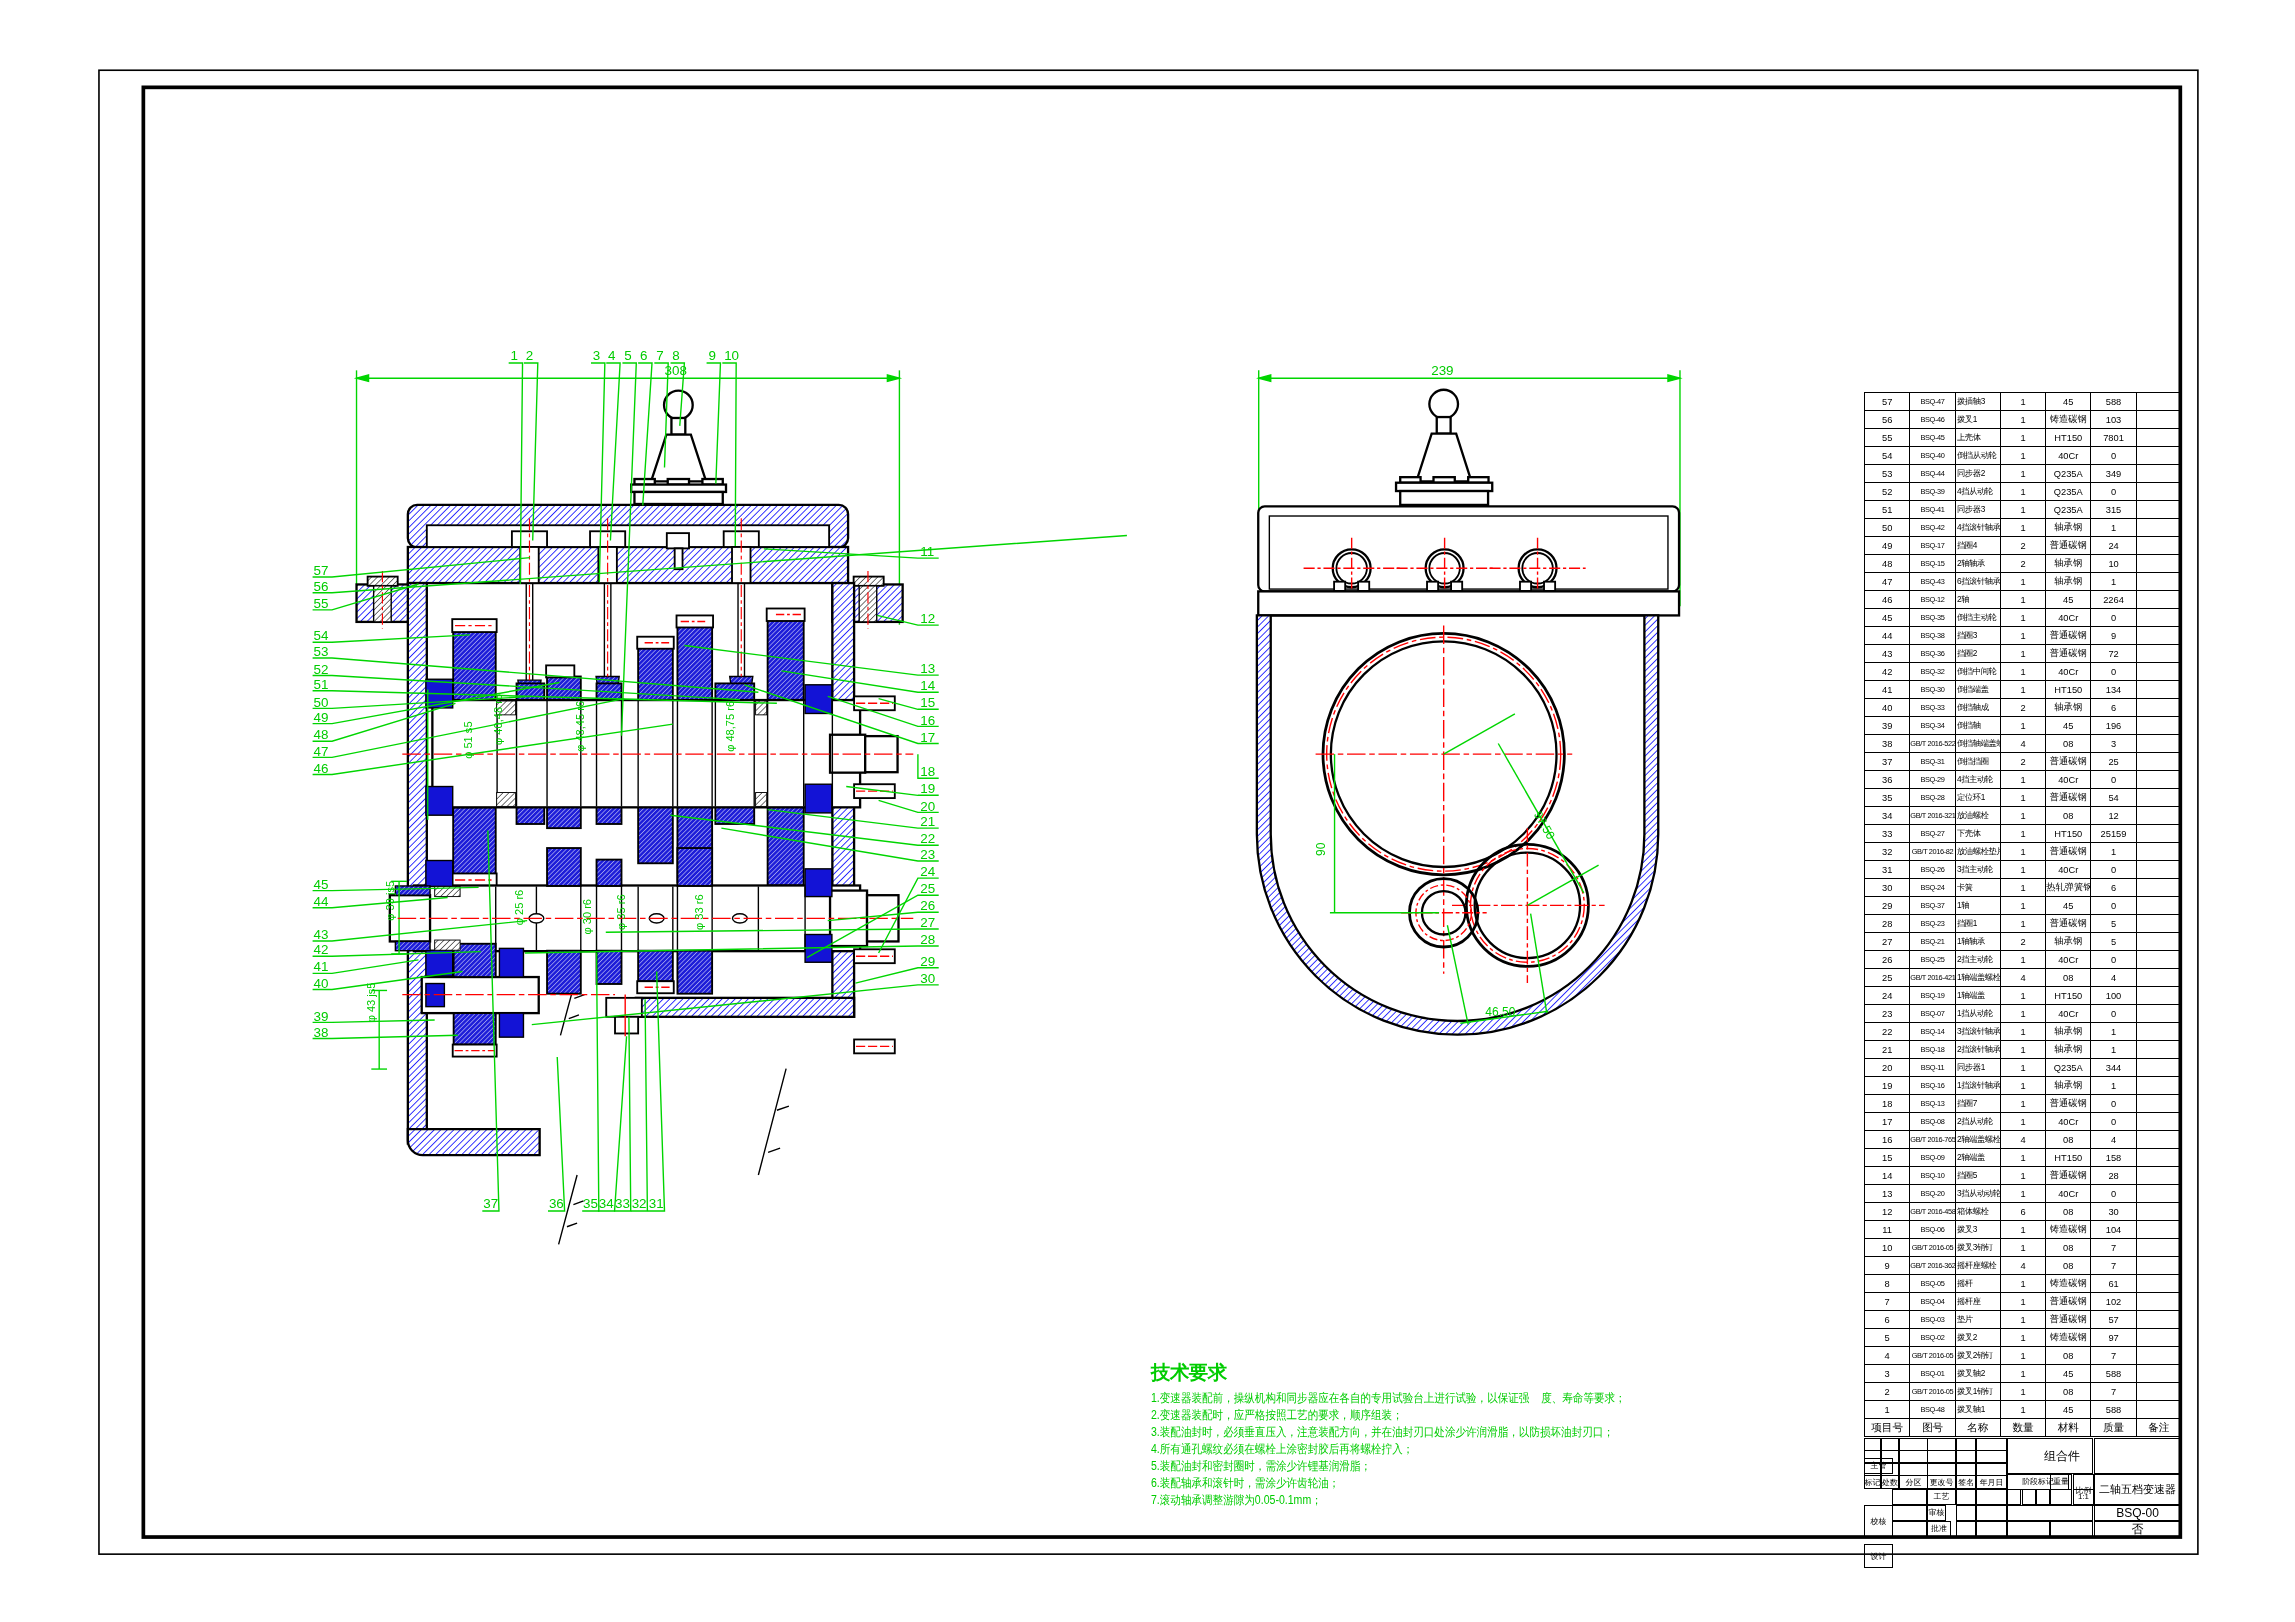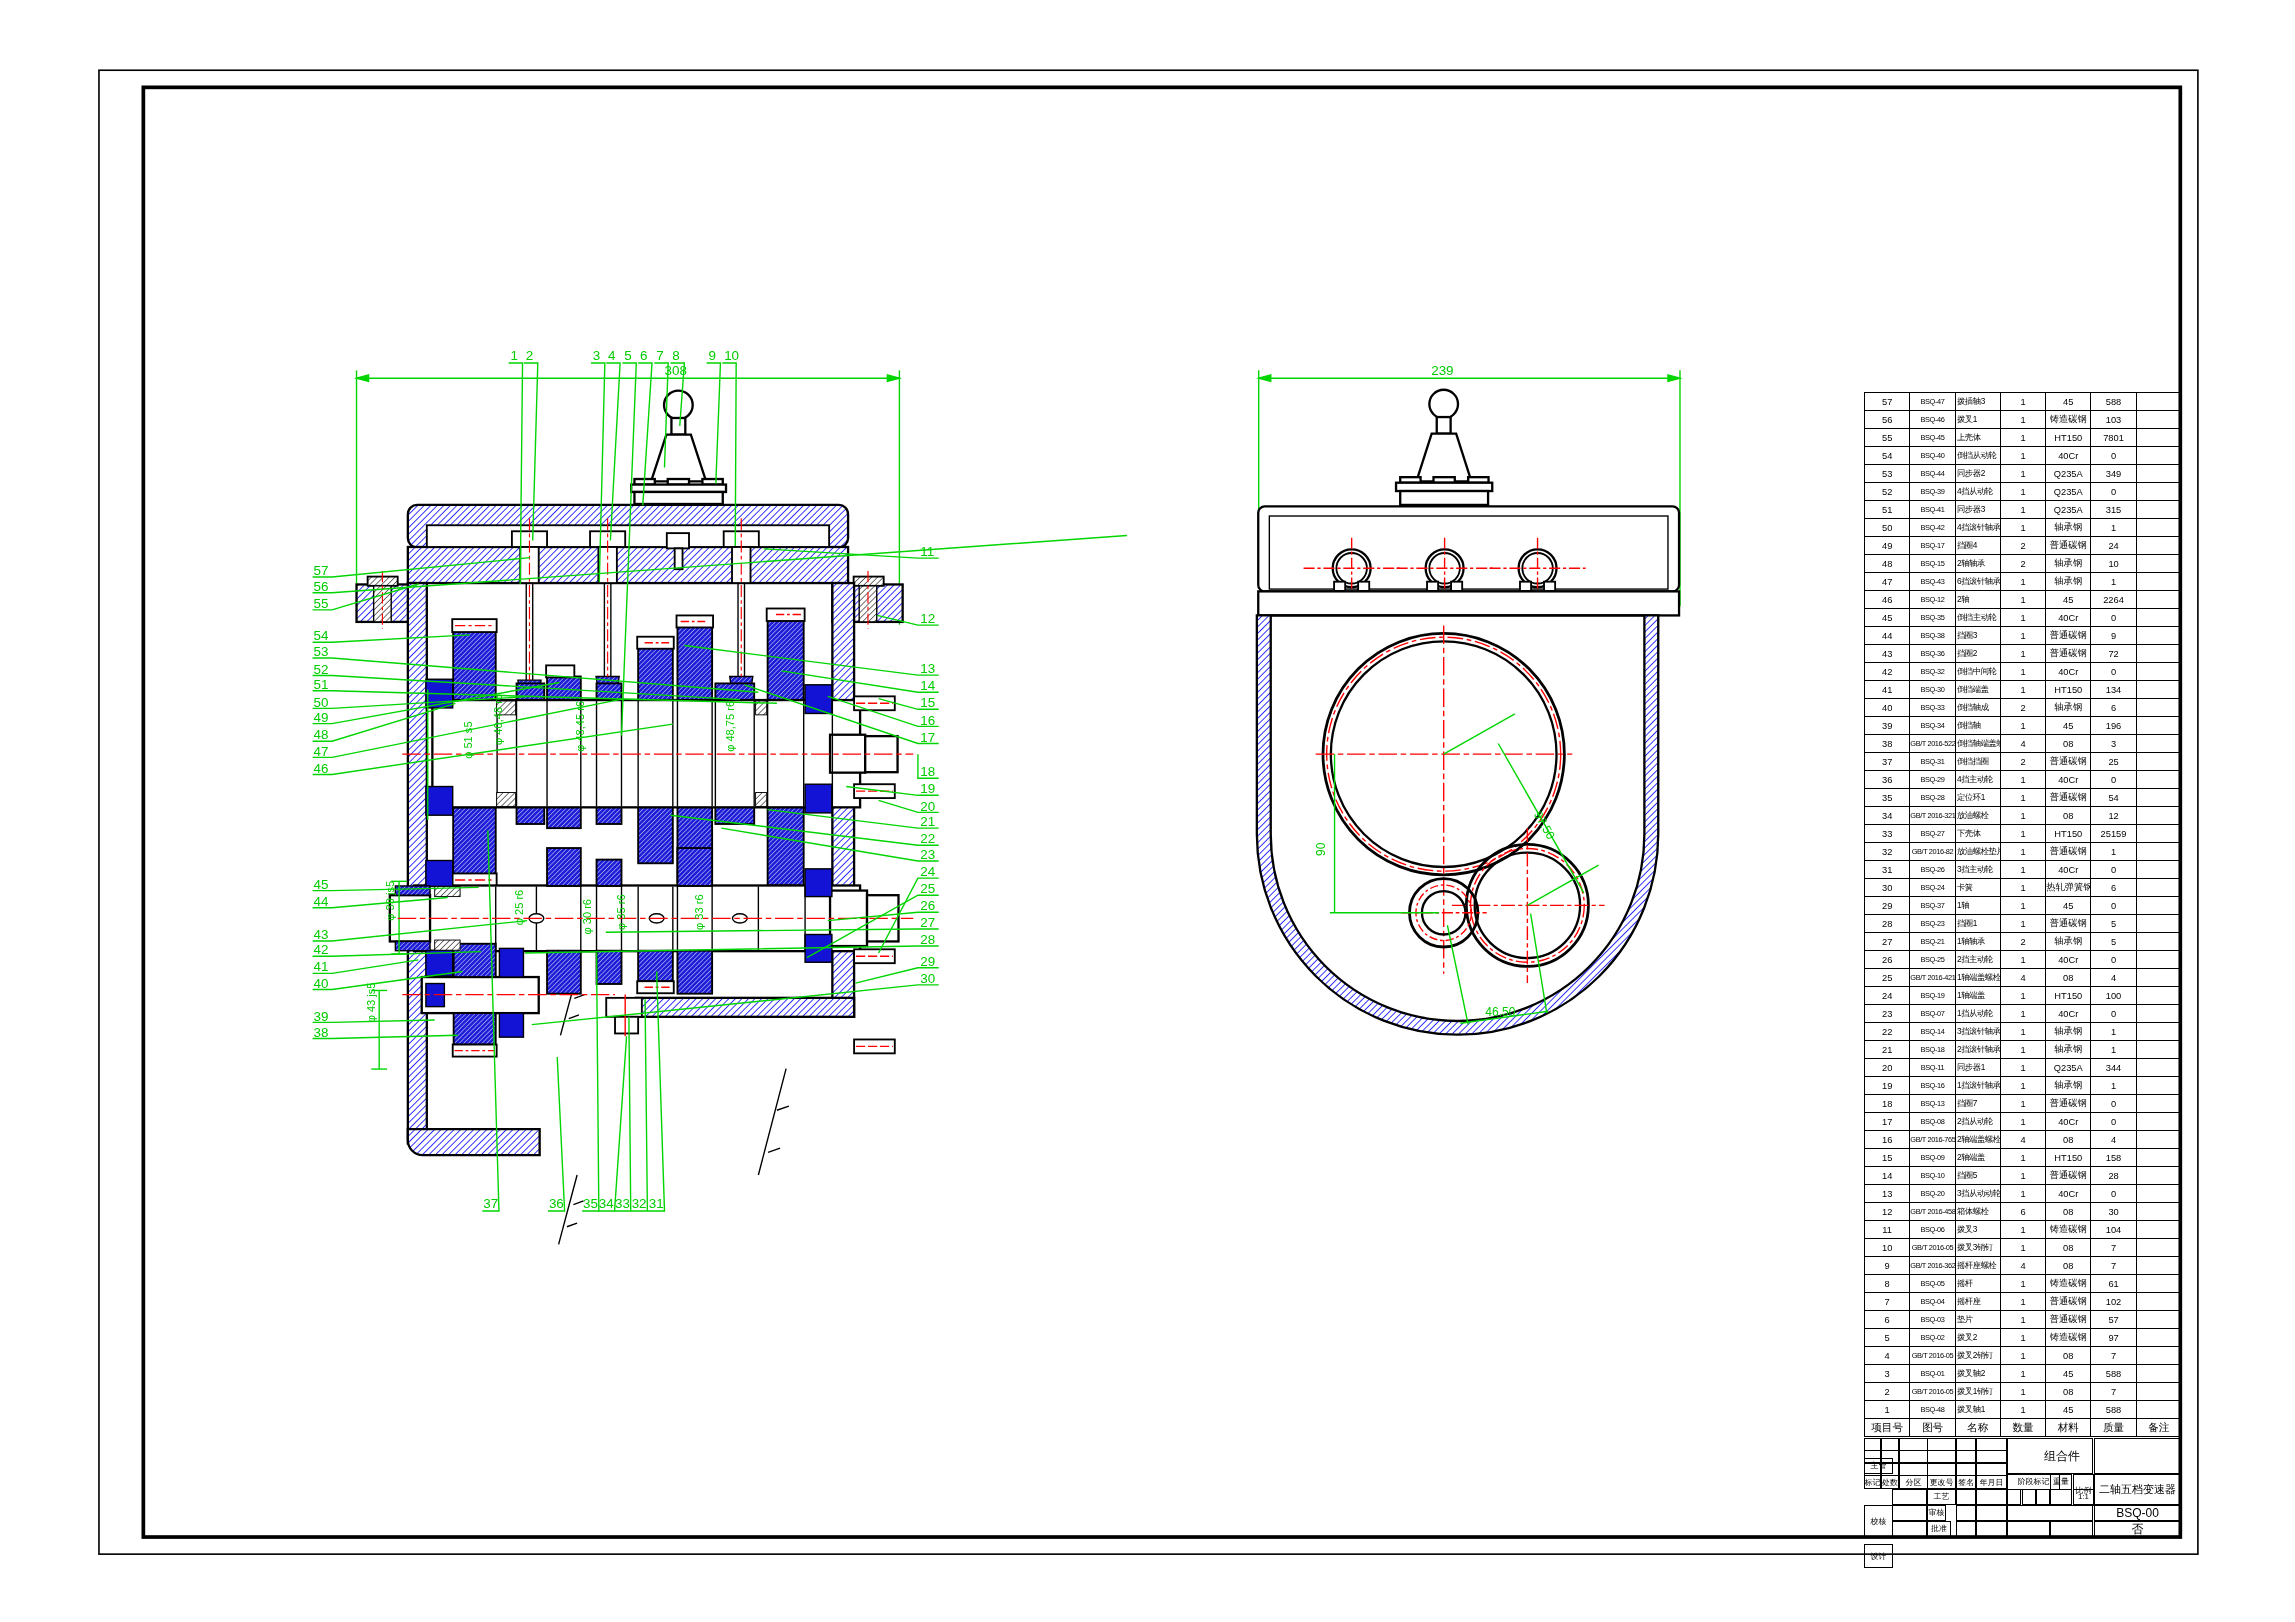--- a/index.html
+++ b/index.html
@@ -1060,29 +1060,39 @@
 <div style="position:absolute;left:1927px;top:1505px;width:19px;height:15.7px;border:0.9px solid #000;display:flex;align-items:center;justify-content:center;font-size:7.9px;white-space:nowrap;">审核</div>
 <div style="position:absolute;left:1956px;top:1505px;width:20.4px;height:15.7px;border:0.9px solid #000;display:flex;align-items:center;justify-content:center;font-size:12px;"></div>
 <div style="position:absolute;left:1976px;top:1505px;width:31px;height:15.7px;border:0.9px solid #000;display:flex;align-items:center;justify-content:center;font-size:12px;"></div>
 <div style="position:absolute;left:1864px;top:1458px;width:29px;height:15.7px;border:0.9px solid #000;display:flex;align-items:center;justify-content:center;font-size:7.9px;white-space:nowrap;">主管</div>
 <div style="position:absolute;left:1892px;top:1521px;width:35px;height:15.7px;border:0.9px solid #000;display:flex;align-items:center;justify-content:center;font-size:12px;"></div>
 <div style="position:absolute;left:1927px;top:1521px;width:24px;height:15.7px;border:0.9px solid #000;display:flex;align-items:center;justify-content:center;font-size:7.9px;white-space:nowrap;">批准</div>
 <div style="position:absolute;left:1956px;top:1521px;width:20.4px;height:15.7px;border:0.9px solid #000;display:flex;align-items:center;justify-content:center;font-size:12px;"></div>
 <div style="position:absolute;left:1976px;top:1521px;width:31px;height:15.7px;border:0.9px solid #000;display:flex;align-items:center;justify-content:center;font-size:12px;"></div>
 <div style="position:absolute;left:2007px;top:1438px;width:86px;height:36px;border:0.9px solid #000;display:flex;align-items:center;justify-content:center;font-size:12px;padding-left:24px;">组合件</div>
 <div style="position:absolute;left:2094px;top:1438px;width:87px;height:36px;border:0.9px solid #000;display:flex;align-items:center;justify-content:center;font-size:12px;"></div>
-<div style="position:absolute;left:2007px;top:1474px;width:53px;height:15.7px;border:0.9px solid #000;display:flex;align-items:center;justify-content:center;font-size:7.9px;white-space:nowrap;">阶段标记</div>
+<div style="position:absolute;left:2007px;top:1474px;width:62px;height:15.7px;border:0.9px solid #000;display:flex;align-items:center;justify-content:center;font-size:7.9px;white-space:nowrap;">阶段标记</div>
 <div style="position:absolute;left:2050px;top:1474px;width:22px;height:15.7px;border:0.9px solid #000;display:flex;align-items:center;justify-content:center;font-size:7.9px;white-space:nowrap;">重量</div>
 <div style="position:absolute;left:2073px;top:1474px;width:21px;height:32px;border:0.9px solid #000;display:flex;align-items:center;justify-content:center;font-size:7.9px;white-space:nowrap;">比例</div>
 <div style="position:absolute;left:2007px;top:1489px;width:14.3px;height:15.7px;border:0.9px solid #000;display:flex;align-items:center;justify-content:center;font-size:12px;"></div>
 <div style="position:absolute;left:2022px;top:1489px;width:14.3px;height:15.7px;border:0.9px solid #000;display:flex;align-items:center;justify-content:center;font-size:12px;"></div>
 <div style="position:absolute;left:2036px;top:1489px;width:14.3px;height:15.7px;border:0.9px solid #000;display:flex;align-items:center;justify-content:center;font-size:12px;"></div>
 <div style="position:absolute;left:2050px;top:1489px;width:22px;height:15.7px;border:0.9px solid #000;display:flex;align-items:center;justify-content:center;font-size:12px;"></div>
 <div style="position:absolute;left:2073px;top:1489px;width:21px;height:15.7px;border:0.9px solid #000;display:flex;align-items:center;justify-content:center;font-size:7.9px;white-space:nowrap;">1:1</div>
 <div style="position:absolute;left:2094px;top:1474px;width:87px;height:31px;border:0.9px solid #000;display:flex;align-items:center;justify-content:center;font-size:11px;">二轴五档变速器</div>
 <div style="position:absolute;left:2007px;top:1505px;width:86px;height:15.7px;border:0.9px solid #000;display:flex;align-items:center;justify-content:center;font-size:12px;"></div>
 <div style="position:absolute;left:2007px;top:1521px;width:43px;height:16px;border:0.9px solid #000;display:flex;align-items:center;justify-content:center;font-size:12px;"></div>
 <div style="position:absolute;left:2050px;top:1521px;width:43px;height:16px;border:0.9px solid #000;display:flex;align-items:center;justify-content:center;font-size:12px;"></div>
 <div style="position:absolute;left:2094px;top:1505px;width:87px;height:15.7px;border:0.9px solid #000;display:flex;align-items:center;justify-content:center;font-size:12px;">BSQ-00</div>
 <div style="position:absolute;left:2094px;top:1521px;width:87px;height:16px;border:0.9px solid #000;display:flex;align-items:center;justify-content:center;font-size:12px;">否</div>
 </div>
 
+<div id="tech">
+<h1>技术要求</h1>
+<div>1.变速器装配前，操纵机构和同步器应在各自的专用试验台上进行试验，以保证强    度、寿命等要求；
+2.变速器装配时，应严格按照工艺的要求，顺序组装；
+3.装配油封时，必须垂直压入，注意装配方向，并在油封刃口处涂少许润滑脂，以防损坏油封刃口；
+4.所有通孔螺纹必须在螺栓上涂密封胶后再将螺栓拧入；
+5.装配油封和密封圈时，需涂少许锂基润滑脂；
+6.装配轴承和滚针时，需涂少许齿轮油；
+7.滚动轴承调整游隙为0.05-0.1mm；</div>
 </div>
+</div>
 
 </body></html>

